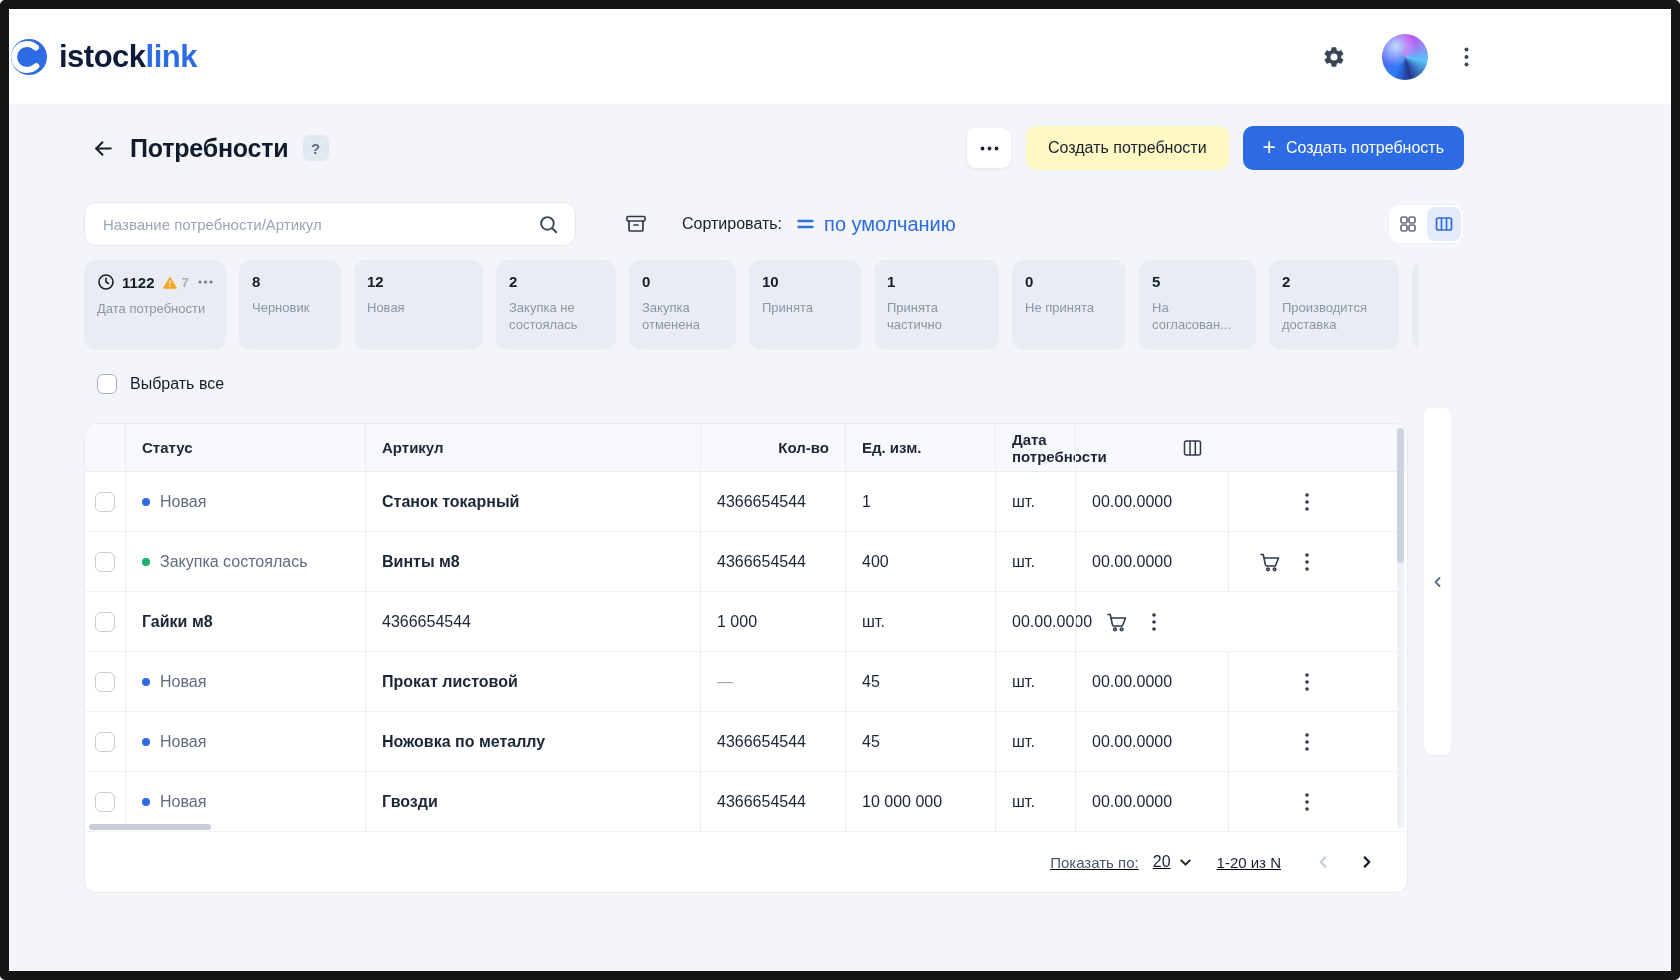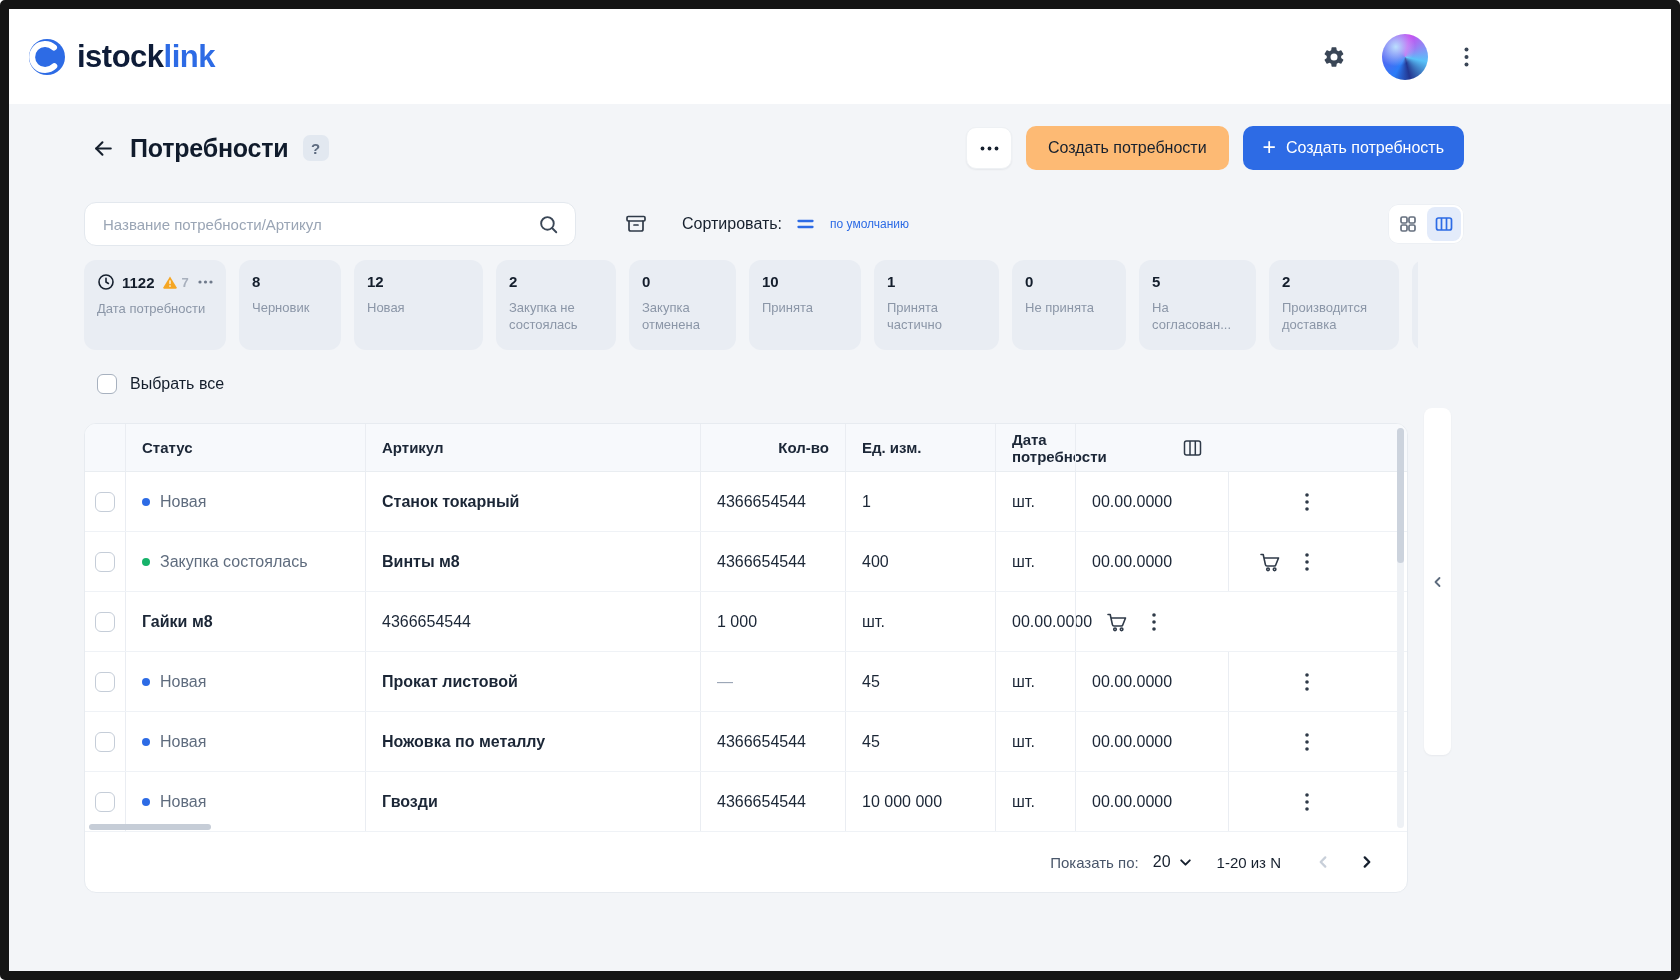--- a/index.html
+++ b/index.html
@@ -9,21 +9,21 @@
     background: #ffffff;
     -webkit-font-smoothing: antialiased;
   }
   .frame {
     position: relative; width: 1680px; height: 980px;
     border: 9px solid #151515; border-radius: 5px;
     background: #f3f5f8; overflow: hidden;
   }
 
   
-  .topbar { height: 95px; background: #fff; display: flex; align-items: center; padding-left: 18px; }
+  .topbar { height: 95px; background: #fff; display: flex; align-items: center; }
   .brand { display: flex; align-items: center; gap: 10px; cursor: pointer; }
   .brand-word { font-size: 31px; font-weight: 700; letter-spacing: -0.5px; line-height: 1; }
   .brand-word .w1 { color: #0e1c38; }
   .brand-word .w2 { color: #2d6be5; }
   .topbar-right { margin-left: auto; margin-right: 198px; display: flex; align-items: center; gap: 32px; }
   .icon-btn { background: none; border: none; cursor: pointer; display: flex; align-items: center; justify-content: center; padding: 4px; }
   .avatar {
     width: 46px; height: 46px; border-radius: 50%; cursor: pointer;
     background:
       radial-gradient(circle at 30% 28%, rgba(190,230,255,.95) 0%, rgba(190,230,255,0) 42%),
@@ -42,40 +42,40 @@
     display: flex; align-items: center; justify-content: center; cursor: pointer;
   }
   .title-actions { margin-left: auto; display: flex; align-items: center; gap: 14px; }
   .more-pill {
     width: 46px; height: 42px; border-radius: 10px; border: 1px solid #eef1f4;
     background: #fff; cursor: pointer; display: flex; align-items: center; justify-content: center;
     box-shadow: 0 1px 2px rgba(16,24,40,.06);
   }
   .btn-secondary {
     height: 44px; padding: 0 22px; border: none; border-radius: 10px; cursor: pointer;
-    background: #fdba74; color: #16202e; font-size: 16px; font-family: inherit;
+    background: #fef9c3; color: #16202e; font-size: 16px; font-family: inherit;
   }
   .btn-primary {
     height: 44px; padding: 0 20px; border: none; border-radius: 10px; cursor: pointer;
     background: #2d6be5; color: #fff; font-size: 16px; font-family: inherit;
     display: flex; align-items: center; gap: 10px;
   }
   .btn-primary .plus { font-size: 23px; font-weight: 400; line-height: 1; margin-top: -2px; }
 
   
   .toolbar-row { margin-top: 30px; width: 1380px; display: flex; align-items: center; }
   .search-box {
     width: 492px; height: 44px; background: #fff; border: 1px solid #e3e8ee; border-radius: 12px;
     display: flex; align-items: center; padding: 0 16px 0 18px;
   }
   .search-box input { flex: 1; border: none; outline: none; background: transparent; font-size: 15px; color: #1a2433; font-family: inherit; }
   .search-box input::placeholder { color: #9aa5b5; }
   .archive-btn { margin-left: 40px; width: 40px; height: 40px; border: none; background: none; cursor: pointer; display: flex; align-items: center; justify-content: center; }
   .sort-label { margin-left: 26px; font-size: 16px; color: #16202e; }
-  .sort-value { margin-left: 14px; display: flex; align-items: center; gap: 15px; background: none; border: none; cursor: pointer; color: #2d6be5; font-size: 12px; font-family: inherit; }
+  .sort-value { margin-left: 14px; display: flex; align-items: center; gap: 9px; background: none; border: none; cursor: pointer; color: #2d6be5; font-size: 20px; font-family: inherit; }
   .view-toggle { margin-left: auto; background: #fff; border-radius: 10px; padding: 3px; display: flex; gap: 2px; box-shadow: inset 0 0 0 1px #edf0f4; }
   .view-btn { width: 34px; height: 34px; border: none; border-radius: 8px; background: transparent; cursor: pointer; display: flex; align-items: center; justify-content: center; }
   .view-btn.active { background: #e3ebfa; }
 
   
   .chips-row { margin-top: 14px; width: 1334px; display: flex; gap: 13px; overflow: hidden; }
   .chip { background: #e9edf3; border-radius: 12px; height: 90px; padding: 13px 13px; flex-shrink: 0; cursor: pointer; }
   .chips-row .chip:nth-child(1)  { width: 142px; }
   .chips-row .chip:nth-child(2)  { width: 102px; }
   .chips-row .chip:nth-child(3)  { width: 129px; }
@@ -118,21 +118,21 @@
   .c-name { font-weight: 600; }
   .muted { color: #9aa5b5; }
   .c-actions { gap: 24px; padding-left: 28px; }
   .cart-slot { width: 22px; display: flex; align-items: center; }
   .row-kebab { background: none; border: none; cursor: pointer; display: flex; align-items: center; padding: 2px; }
 
   .hscroll-thumb { position: absolute; left: 4px; bottom: 62px; width: 122px; height: 6px; border-radius: 3px; background: #c6cdd7; cursor: grab; }
   .vscroll { position: absolute; top: 4px; right: 3px; bottom: 64px; width: 7px; border-radius: 4px; background: #eef1f5; }
   .vthumb { width: 7px; height: 135px; border-radius: 4px; background: #ccd3dd; cursor: grab; }
 
-  .tfooter { height: 60px; display: flex; align-items: center; justify-content: flex-end; padding-right: 24px; font-size: 15px; }
+  .tfooter { height: 60px; display: flex; align-items: center; justify-content: flex-end; padding-right: 24px; font-size: 15px; text-decoration: underline; }
   .tf-label { color: #49566a; }
   .page-size { margin-left: 14px; display: flex; align-items: center; gap: 7px; background: none; border: none; cursor: pointer; font-size: 16px; color: #16202e; font-family: inherit; }
   .tf-range { margin-left: 24px; color: #16202e; font-size: 15px; }
   .pg-btn { background: none; border: none; cursor: pointer; display: flex; align-items: center; justify-content: center; width: 32px; height: 32px; }
   .pg-prev { margin-left: 26px; cursor: default; }
   .pg-next { margin-left: 12px; }
 
   
   .collapse-strip {
     position: absolute; left: 1415px; top: 399px; width: 27px; height: 347px;

